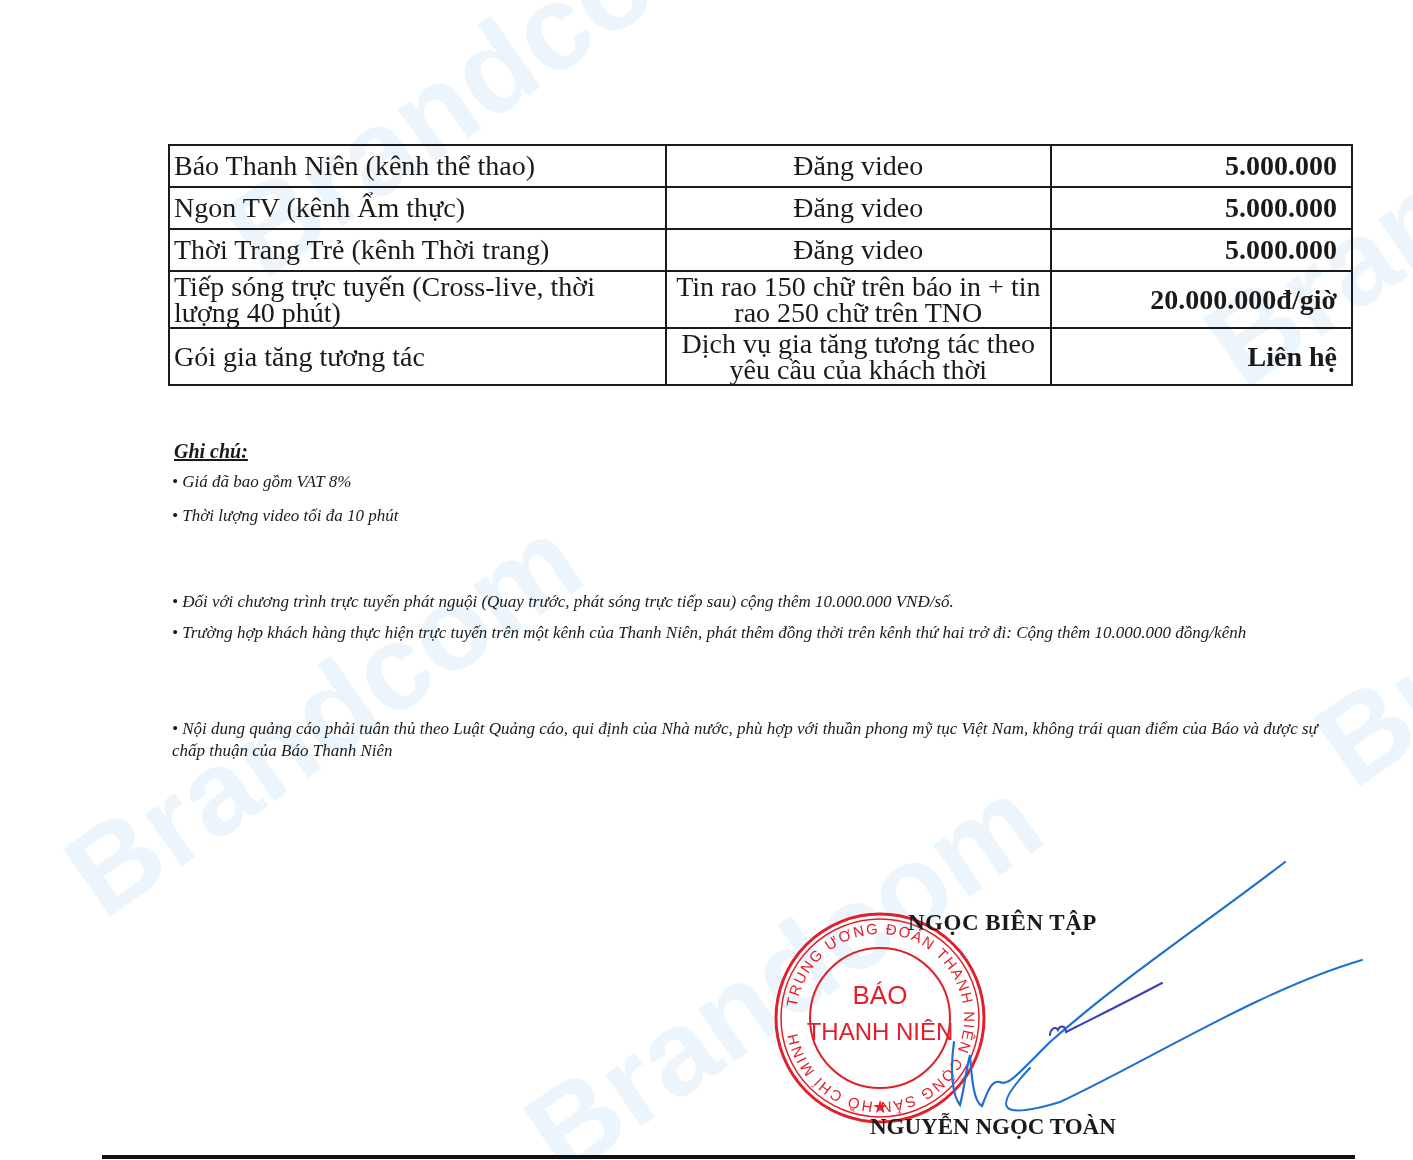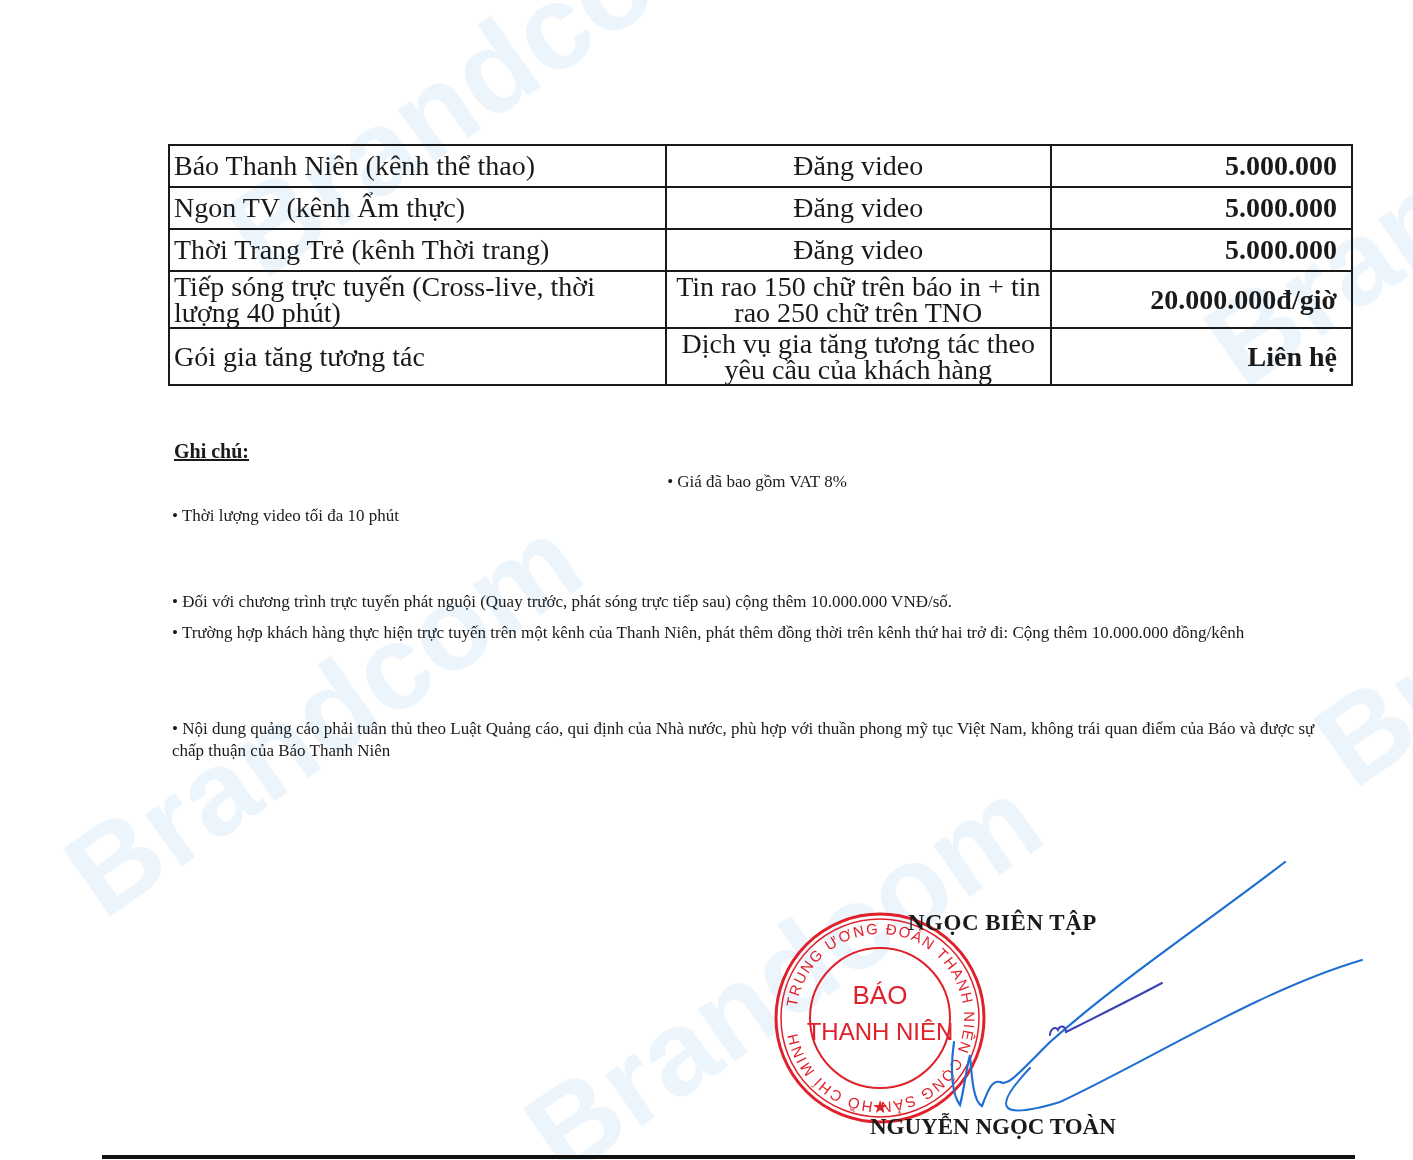--- a/index.html
+++ b/index.html
@@ -49,20 +49,21 @@
     .price-table td.col-price { width: 283px; text-align: right; font-weight: bold; padding-right: 14px; }
     .price-table tr.single td { height: 40px; }
     .price-table tr.double td { height: 55px; }
 
     .notes {
       position: absolute;
       left: 172px;
       top: 440px;
       width: 1170px;
       z-index: 1;
+      font-style: italic;
       font-size: 17px;
       line-height: 22px;
     }
     .notes-title {
       font-weight: bold;
       text-decoration: underline;
       font-size: 20px;
       margin: 0 0 4px 2px;
     }
     .note {
@@ -148,29 +149,29 @@
       <td class="col-desc">Đăng video</td>
       <td class="col-price">5.000.000</td>
     </tr>
     <tr class="double">
       <td class="col-name">Tiếp sóng trực tuyến (Cross-live, thời lượng 40 phút)</td>
       <td class="col-desc">Tin rao 150 chữ trên báo in + tin rao 250 chữ trên TNO</td>
       <td class="col-price">20.000.000đ/giờ</td>
     </tr>
     <tr class="double">
       <td class="col-name">Gói gia tăng tương tác</td>
-      <td class="col-desc">Dịch vụ gia tăng tương tác theo yêu cầu của khách hàng</td>
+      <td class="col-desc">Dịch vụ gia tăng tương tác theo yêu cầu của khách thời</td>
       <td class="col-price">Liên hệ</td>
     </tr>
   </tbody>
 </table>
 
 <div class="notes">
   <div class="notes-title">Ghi chú:</div>
-  <div class="note" style="top:31px;text-align:center;">• Giá đã bao gồm VAT 8%</div>
+  <div class="note" style="top:31px;">• Giá đã bao gồm VAT 8%</div>
   <div class="note" style="top:65px;">• Thời lượng video tối đa 10 phút</div>
   <div class="note" style="top:151px;">• Đối với chương trình trực tuyến phát nguội (Quay trước, phát sóng trực tiếp sau) cộng thêm 10.000.000 VNĐ/số.</div>
   <div class="note" style="top:182px;">• Trường hợp khách hàng thực hiện trực tuyến trên một kênh của Thanh Niên, phát thêm đồng thời trên kênh thứ hai trở đi: Cộng thêm 10.000.000 đồng/kênh</div>
   <div class="note" style="top:278px;">• Nội dung quảng cáo phải tuân thủ theo Luật Quảng cáo, qui định của Nhà nước, phù hợp với thuần phong mỹ tục Việt Nam, không trái quan điểm của Báo và được sự chấp thuận của Báo Thanh Niên</div>
 </div>
 
 <div class="signature-block">
   <div class="sign-title">NGỌC BIÊN TẬP</div>
 
   <svg class="stamp" viewBox="0 0 220 220">

